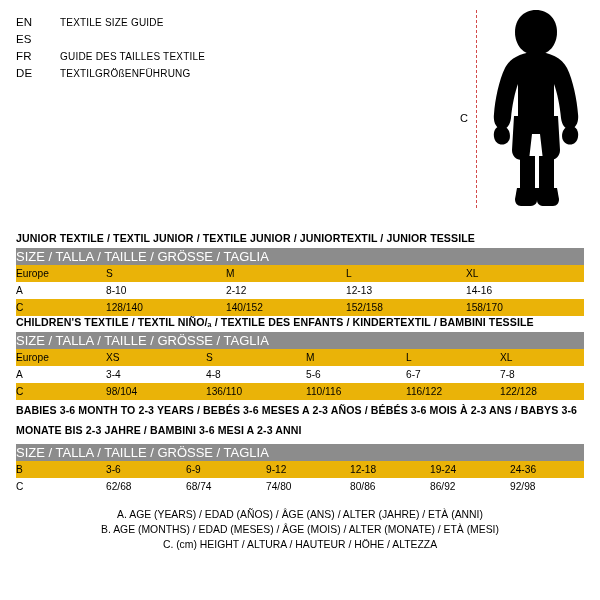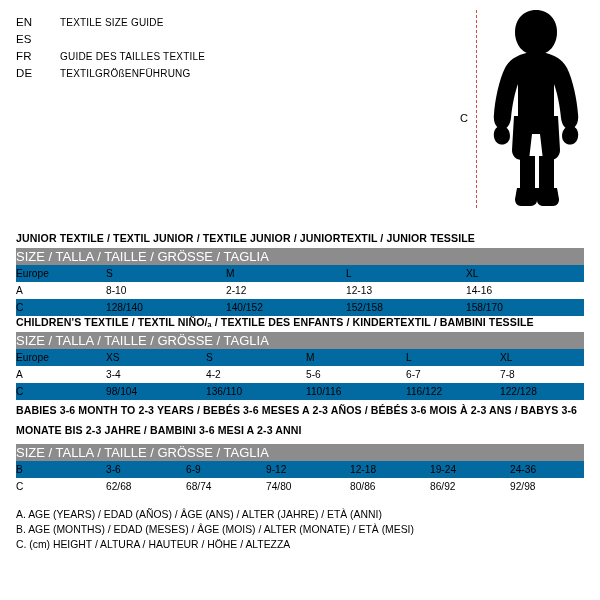--- a/index.html
+++ b/index.html
@@ -99,21 +99,21 @@
     vertical-align: middle;
     border: none;
   }
   tr.head-row td {
     background: #8c8c8c;
     color: #ffffff;
     font-size: 13px;
     font-weight: normal;
   }
   tr.sub-row td {
-    background: #0369a1;
+    background: #eab308;
   }
   tr.alt-row td {
     background: #ffffff;
   }
   td.label-cell {
     padding-left: 4px;
   }
   td.val {
     padding-left: 2px;
   }
@@ -124,21 +124,21 @@
   .block {
   }
   .block-junior { margin-top: 6px; }
 
   
   .legend {
     margin-top: 12px;
     font-size: 10.4px;
     line-height: 15px;
   }
-  .legend div { white-space: nowrap; }
+  .legend div { white-space: nowrap; text-align: center; }
 </style>
 </head>
 <body>
 
 <div class="page">
 
   <div class="lang-block">
     <div class="lang-row">
       <span class="lang-code">EN</span>
       <span class="lang-text">TEXTILE SIZE GUIDE</span>
@@ -238,21 +238,21 @@
           <td class="label-cell">Europe</td>
           <td class="val">XS</td>
           <td class="val">S</td>
           <td class="val">M</td>
           <td class="val">L</td>
           <td class="val">XL</td>
         </tr>
         <tr class="alt-row">
           <td class="label-cell">A</td>
           <td class="val">3-4</td>
-          <td class="val">4-2</td>
+          <td class="val">4-8</td>
           <td class="val">5-6</td>
           <td class="val">6-7</td>
           <td class="val">7-8</td>
         </tr>
         <tr class="sub-row">
           <td class="label-cell">C</td>
           <td class="val">98/104</td>
           <td class="val">136/110</td>
           <td class="val">110/116</td>
           <td class="val">116/122</td>

